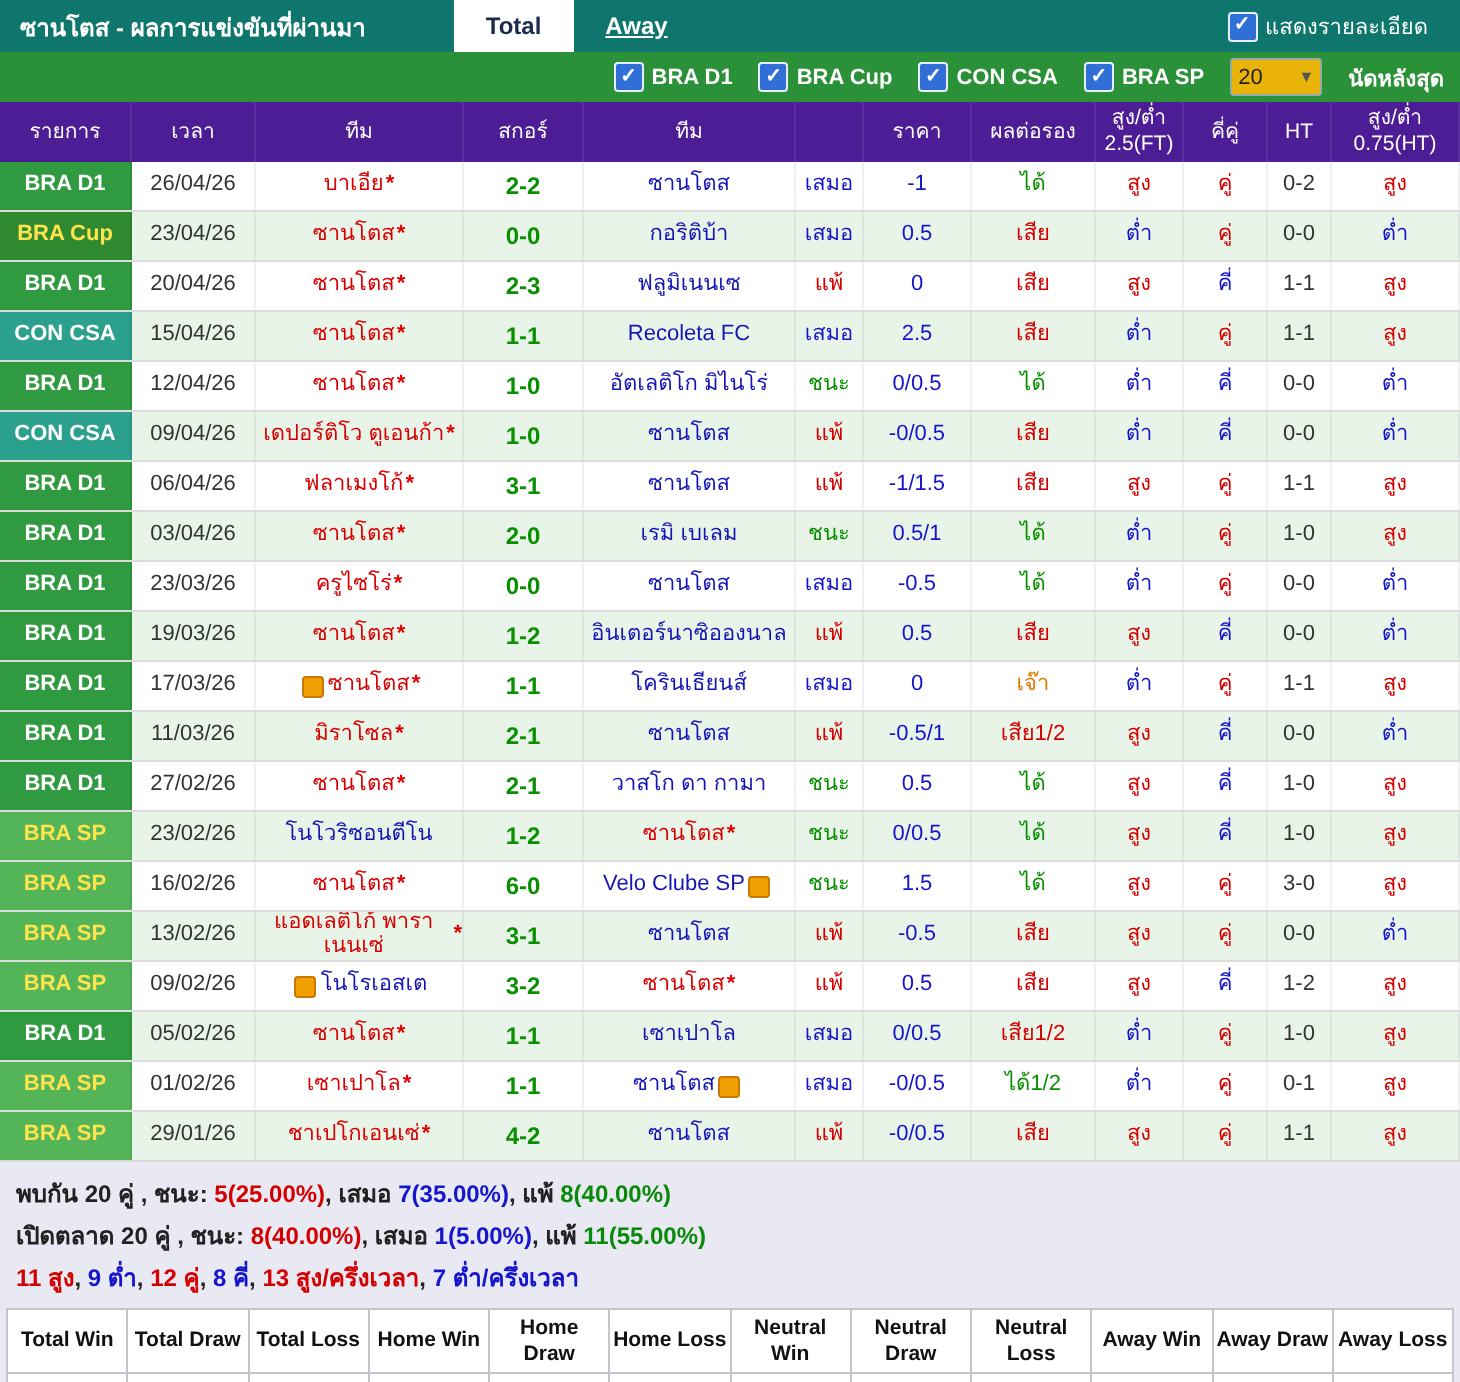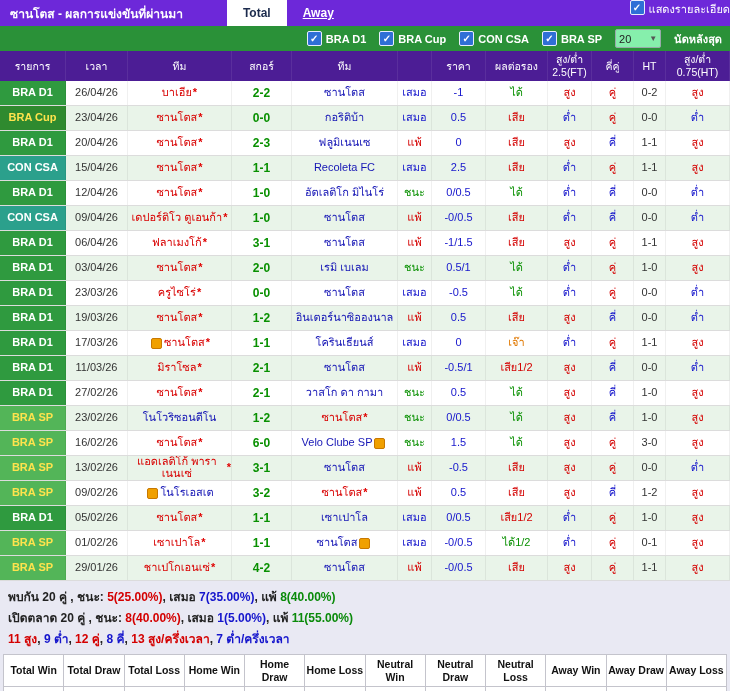--- a/index.html
+++ b/index.html
@@ -1,34 +1,34 @@
 <!DOCTYPE html>
 <html lang="th"><head>
 <meta charset="utf-8">
 <style>
   html,body{margin:0;padding:0;background:#e9e9f3;font-family:"Liberation Sans",sans-serif;}
   #app{width:730px;background:#fff;position:relative;}
 
   
-  .title-bar{height:26px;background:#6d28d9;display:flex;align-items:stretch;color:#fff;}
+  .title-bar{height:26px;background:#0f766e;display:flex;align-items:stretch;color:#fff;}
   .tb-title{display:flex;align-items:center;padding:0 10px;font-size:12px;font-weight:700;}
   .tabs{display:flex;margin-left:34px;}
   .tab{display:flex;align-items:center;padding:0 16px;font-size:12px;font-weight:700;cursor:pointer;}
   .tab.active{background:#fff;color:#1c2b4d;}
   .tab.inactive{color:#fff;text-decoration:underline;}
-  .tb-right{margin-left:auto;display:flex;align-items:flex-start;padding-right:0;gap:4px;}
+  .tb-right{margin-left:auto;display:flex;align-items:center;padding-right:16px;gap:4px;}
   .tb-right .lbl{font-size:11px;color:#fff;}
 
   
   .filter-bar{height:25px;background:#2a9138;display:flex;align-items:center;justify-content:flex-end;gap:13px;padding-right:8px;}
   .flt-item{display:flex;align-items:center;gap:4px;}
   .flt-label{color:#fff;font-size:11px;font-weight:700;}
   .cbox{width:13px;height:13px;background:#2f6fd6;border:1px solid #e8eefc;border-radius:2px;display:inline-flex;align-items:center;justify-content:center;flex:none;}
   .cbox::after{content:"✓";color:#fff;font-size:10px;line-height:1;font-weight:700;}
-  .selbox{background:#86efac;border:1px solid #9aa;height:17px;min-width:38px;display:inline-flex;align-items:center;justify-content:space-between;padding:0 3px;font-size:11px;color:#222;border-radius:2px;}
+  .selbox{background:#eab308;border:1px solid #9aa;height:17px;min-width:38px;display:inline-flex;align-items:center;justify-content:space-between;padding:0 3px;font-size:11px;color:#222;border-radius:2px;}
   .selbox .arrow{font-size:8px;color:#555;margin-left:4px;}
   .flt-suffix{color:#fff;font-size:11px;font-weight:700;}
 
   
   :root{--cols:66px 62px 104px 60px 106px 34px 54px 62px 44px 42px 32px 64px;}
   .thead{display:grid;grid-template-columns:var(--cols);background:#4c1d95;min-height:30px;}
   .hc{color:#fff;font-size:10.5px;line-height:1.2;display:flex;align-items:center;justify-content:center;text-align:center;padding:2px 1px;border-right:1px solid rgba(255,255,255,0.08);}
   .trow{display:grid;grid-template-columns:var(--cols);height:24px;border-bottom:1px solid #dcdcdc;background:#fff;}
   .trow:nth-child(even){background:#e9f4e9;}
   .c{display:flex;align-items:center;justify-content:center;font-size:11px;text-align:center;overflow:hidden;border-right:1px solid rgba(0,0,0,0.06);line-height:1.05;}

